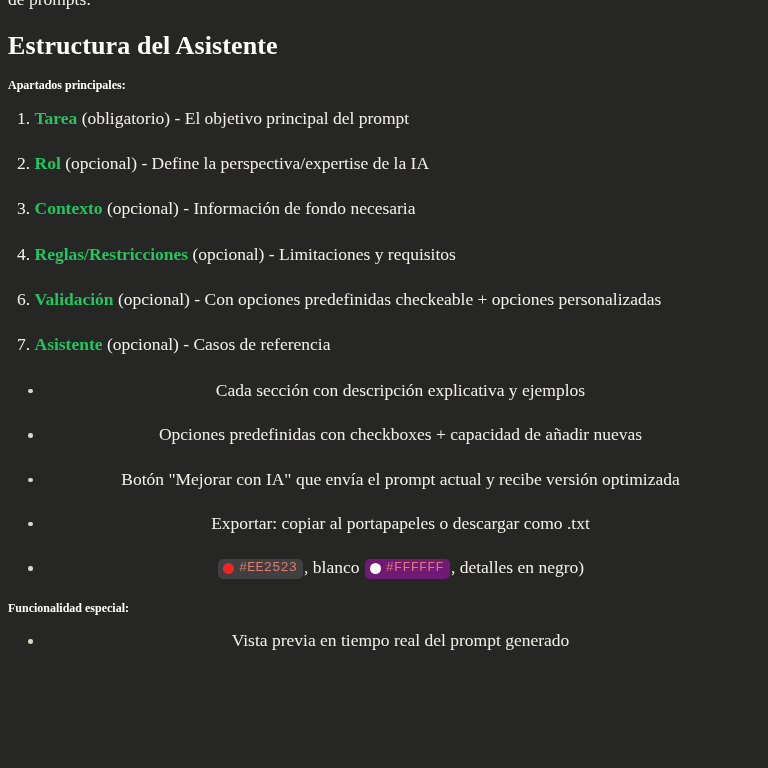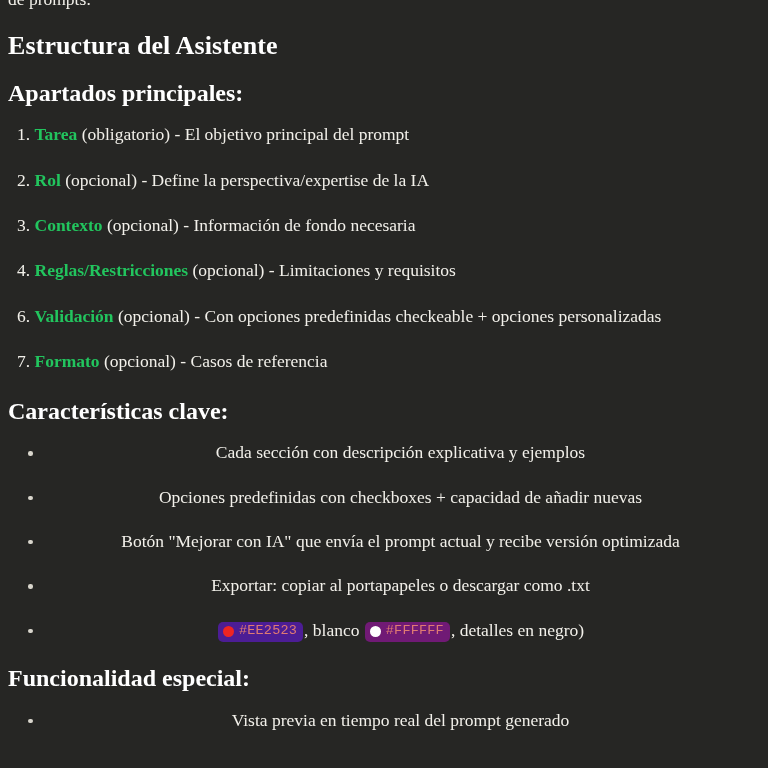--- a/index.html
+++ b/index.html
@@ -45,21 +45,21 @@
   h2.section-title {
     font-size: 26px;
     line-height: 1.25;
     font-weight: 700;
     color: #ffffff;
     margin: 18px 0 14px 0;
     letter-spacing: 0.1px;
   }
 
   .subhead {
-    font-size: 24px;
+    font-size: 12px;
     font-weight: 700;
     color: #ffffff;
     margin: 14px 0 12px 0;
     line-height: 1.4;
   }
 
   ol.numbered {
     list-style: none;
     margin: 0 0 6px 0;
     padding: 0;
@@ -163,34 +163,33 @@
         <b>Reglas/Restricciones</b>
         <span>(opcional) - Limitaciones y requisitos</span>
       </li>
       <li>
         <span class="num">6.</span>
         <b>Validación</b>
         <span>(opcional) - Con opciones predefinidas checkeable + opciones personalizadas</span>
       </li>
       <li>
         <span class="num">7.</span>
-        <b>Formato</b>
+        <b>Asistente</b>
         <span>(opcional) - Casos de referencia</span>
       </li>
     </ol>
 
-    <div class="subhead">Características clave:</div>
 
     <ul class="bullets">
       <li>Cada sección con descripción explicativa y ejemplos</li>
       <li>Opciones predefinidas con checkboxes + capacidad de añadir nuevas</li>
       <li>Botón "Mejorar con IA" que envía el prompt actual y recibe versión optimizada</li>
       <li>Exportar: copiar al portapapeles o descargar como .txt</li>
       <li>
-        <span class="color-chip" style="background: #4c1d95;">
+        <span class="color-chip" style="background: #404040;">
           <span class="swatch" style="background: rgb(238, 37, 35);"></span>
           <span class="hex" style="color: rgb(224, 123, 114);">#EE2523</span>
         </span><span>, blanco</span>
         <span class="color-chip" style="background: #701a75;">
           <span class="swatch" style="background: rgb(255, 255, 255);"></span>
           <span class="hex" style="color: rgb(224, 123, 114);">#FFFFFF</span>
         </span><span>, detalles en negro)</span>
       </li>
     </ul>
 

